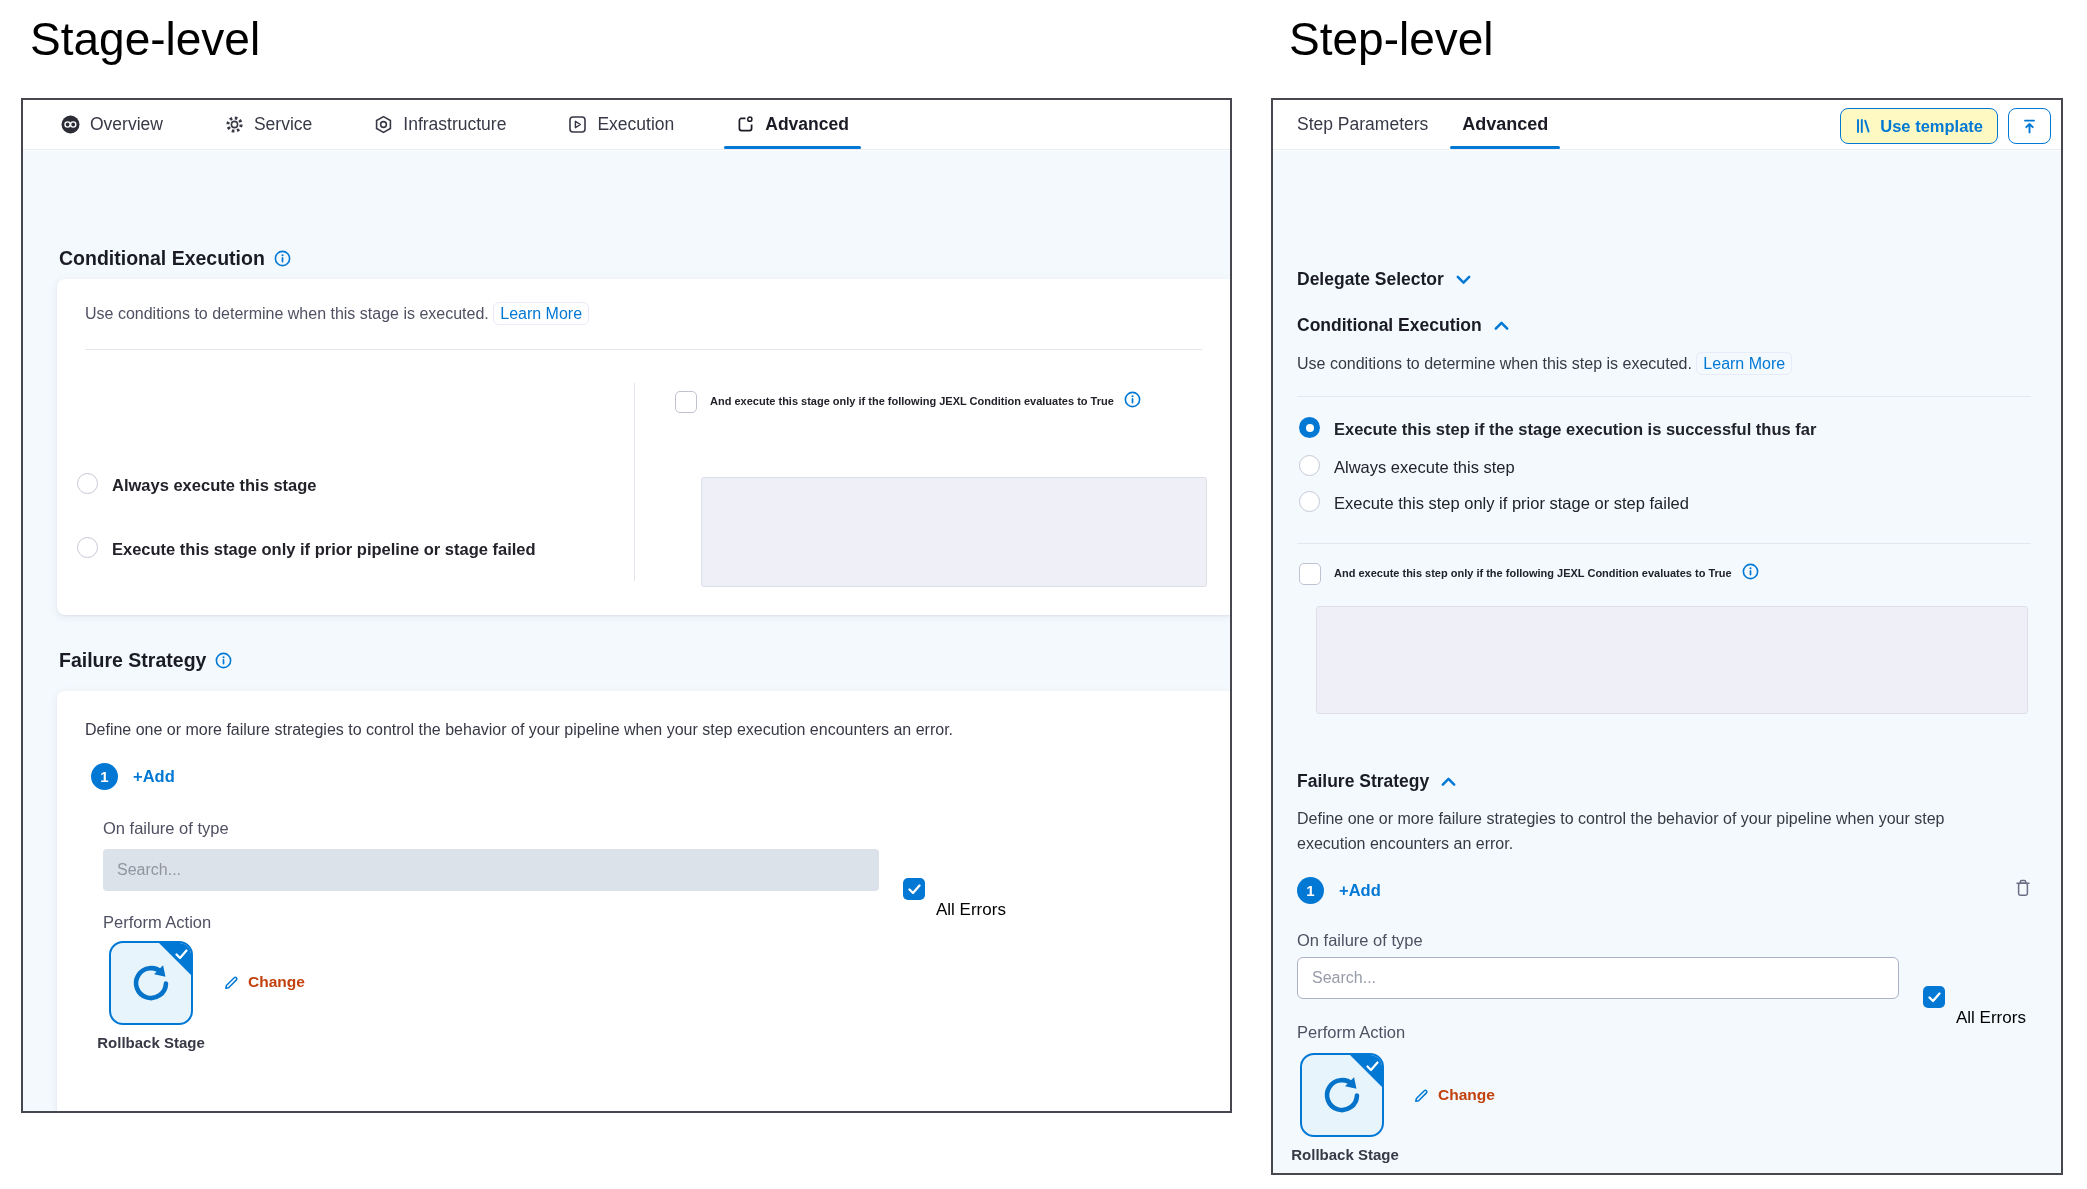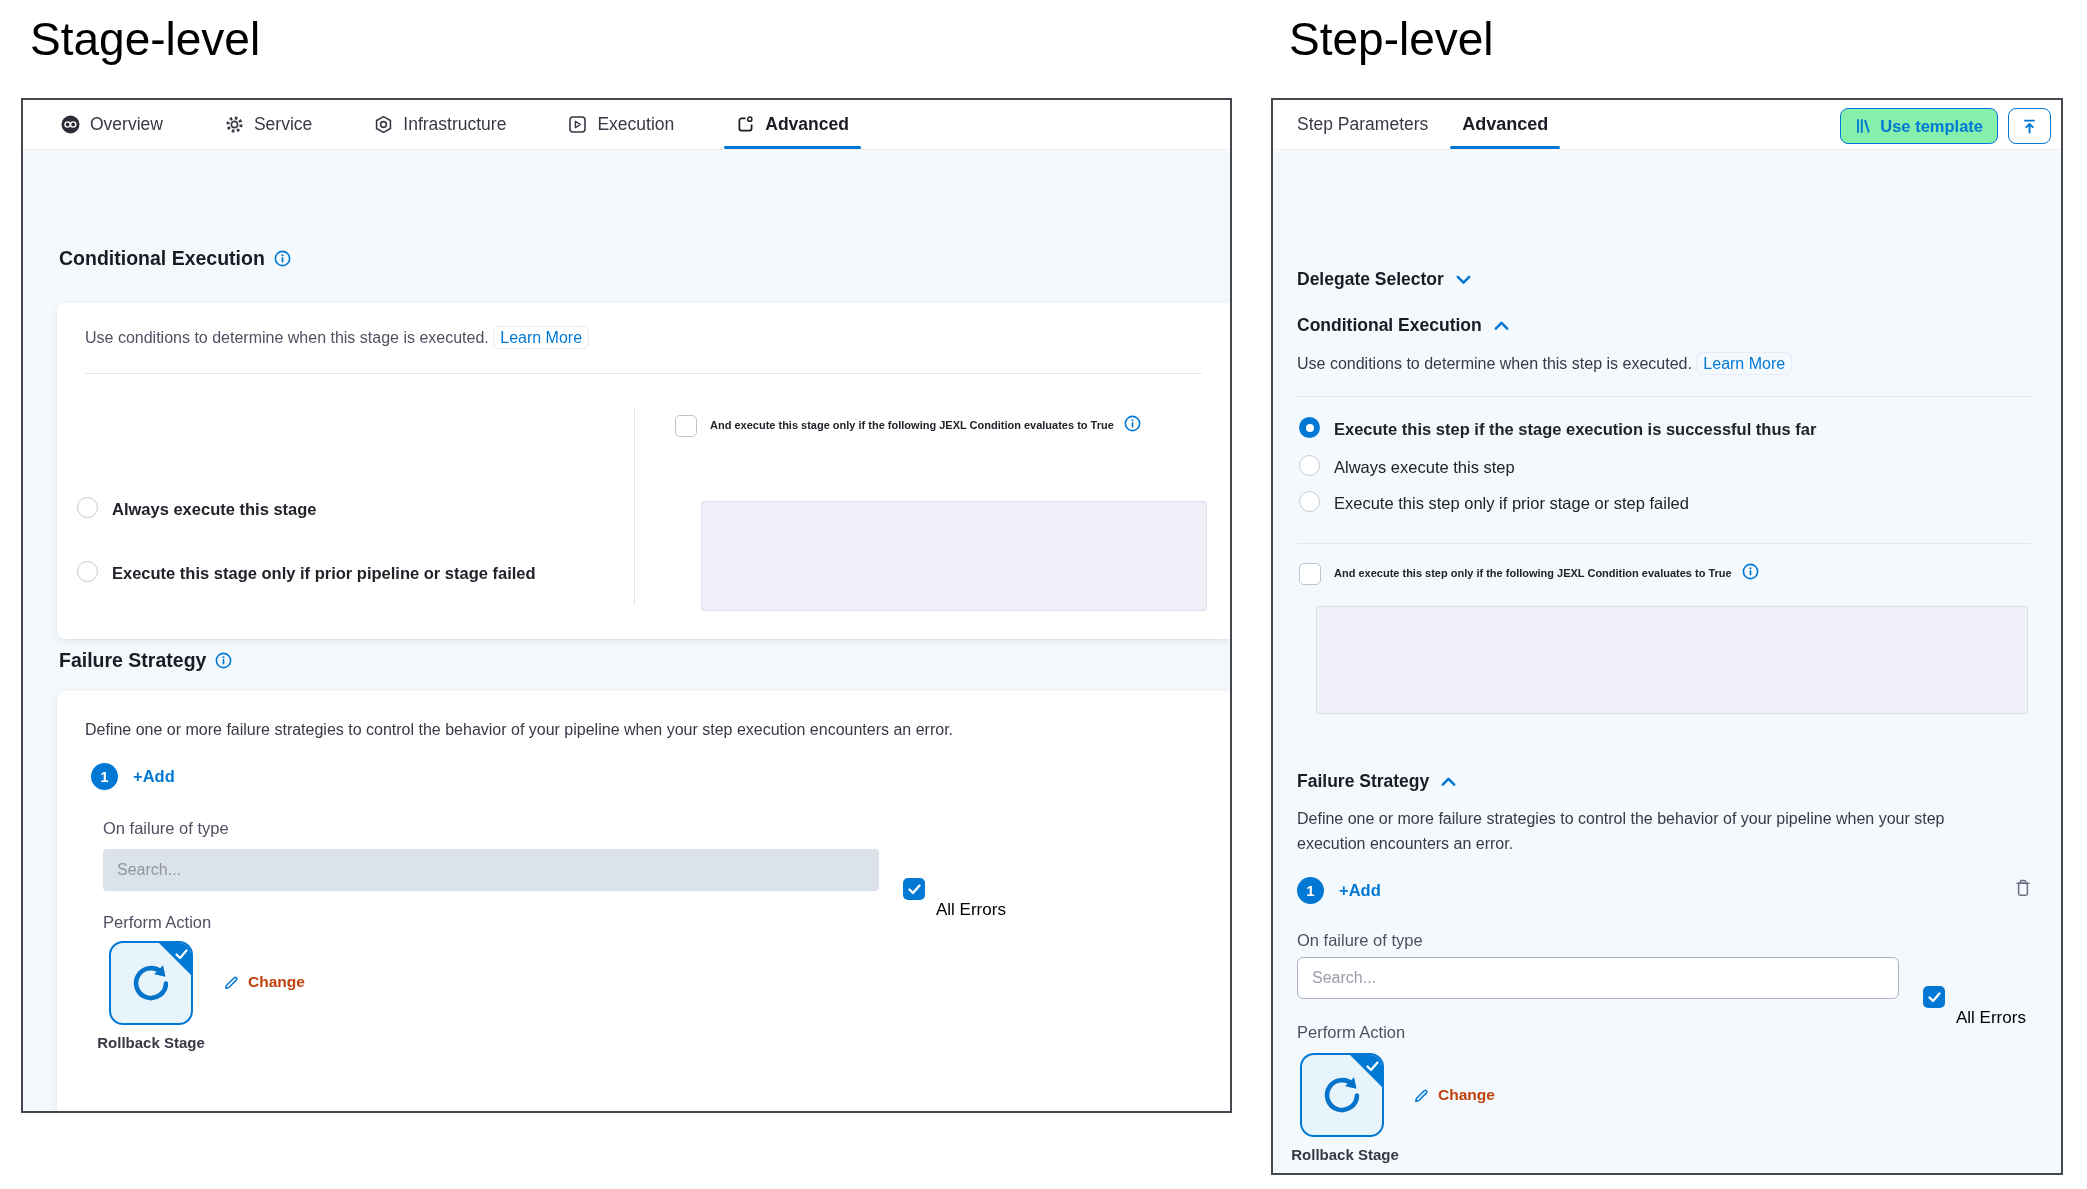--- a/index.html
+++ b/index.html
@@ -41,21 +41,21 @@
 
   .section-heading { display: flex; align-items: center; gap: 9px; font-weight: bold; color: #1b1b25; }
   #stage-panel .section-heading { font-size: 19.5px; }
   #step-panel  .section-heading { font-size: 17.5px; }
 
   .card {
     position: absolute; background: #fff; border-radius: 8px 0 0 8px;
     box-shadow: 0 1px 2px rgba(40,41,61,.06), 0 2px 8px rgba(96,97,112,.10);
   }
   #sp-ce-heading { position: absolute; left: 36px; top: 96px; }
-  #sp-ce-card { left: 34px; top: 152px; right: 0; height: 336px; }
+  #sp-ce-card { left: 34px; top: 128px; right: 0; height: 336px; }
   #sp-fs-heading { position: absolute; left: 36px; top: 498px; }
   #sp-fs-card { left: 34px; top: 540px; right: 0; height: 452px; }
 
   .intro { font-size: 16px; color: #4f5162; }
   .link { color: #0278d5; cursor: pointer; }
   .learn-more { border: 1px solid #e7ebfa; border-radius: 6px; padding: 2px 6px; }
   .hdivider { position: absolute; height: 1px; background: #e3e6ef; }
   .vdivider { position: absolute; width: 1px; background: #e3e6ef; }
 
   .radio-row { position: absolute; display: flex; gap: 14px; align-items: flex-start; }
@@ -169,21 +169,21 @@
   #sp-badge-row { left: 34px; top: 72px; }
   #sp-onfailure { left: 46px; top: 128px; }
   #sp-allerrors { left: 846px; top: 167px; }
   #sp-perform { left: 46px; top: 222px; }
   #sp-tile { left: 52px; top: 250px; }
   #sp-tile-label { left: 22px; top: 342px; }
   #sp-change { left: 166px; top: 282px; }
 
   .hbtns { position: absolute; top: 8px; display: flex; align-items: center; gap: 10px; right: 10px; }
   .btn-outline {
-    height: 36px; border: 1.6px solid #0278d5; border-radius: 8px; background: #86efac;
+    height: 36px; border: 1.6px solid #0278d5; border-radius: 8px; background: #fef9c3;
     color: #0278d5; font-weight: bold; font-size: 16.5px;
     display: flex; align-items: center; gap: 9px; padding: 0 14px; cursor: pointer;
     font-family: "Liberation Sans", sans-serif;
   }
   .btn-square {
     width: 43px; height: 36px; border: 1.6px solid #0278d5; border-radius: 8px;
     background: #fff; display: flex; align-items: center; justify-content: center; cursor: pointer;
   }
 </style>
 </head>

